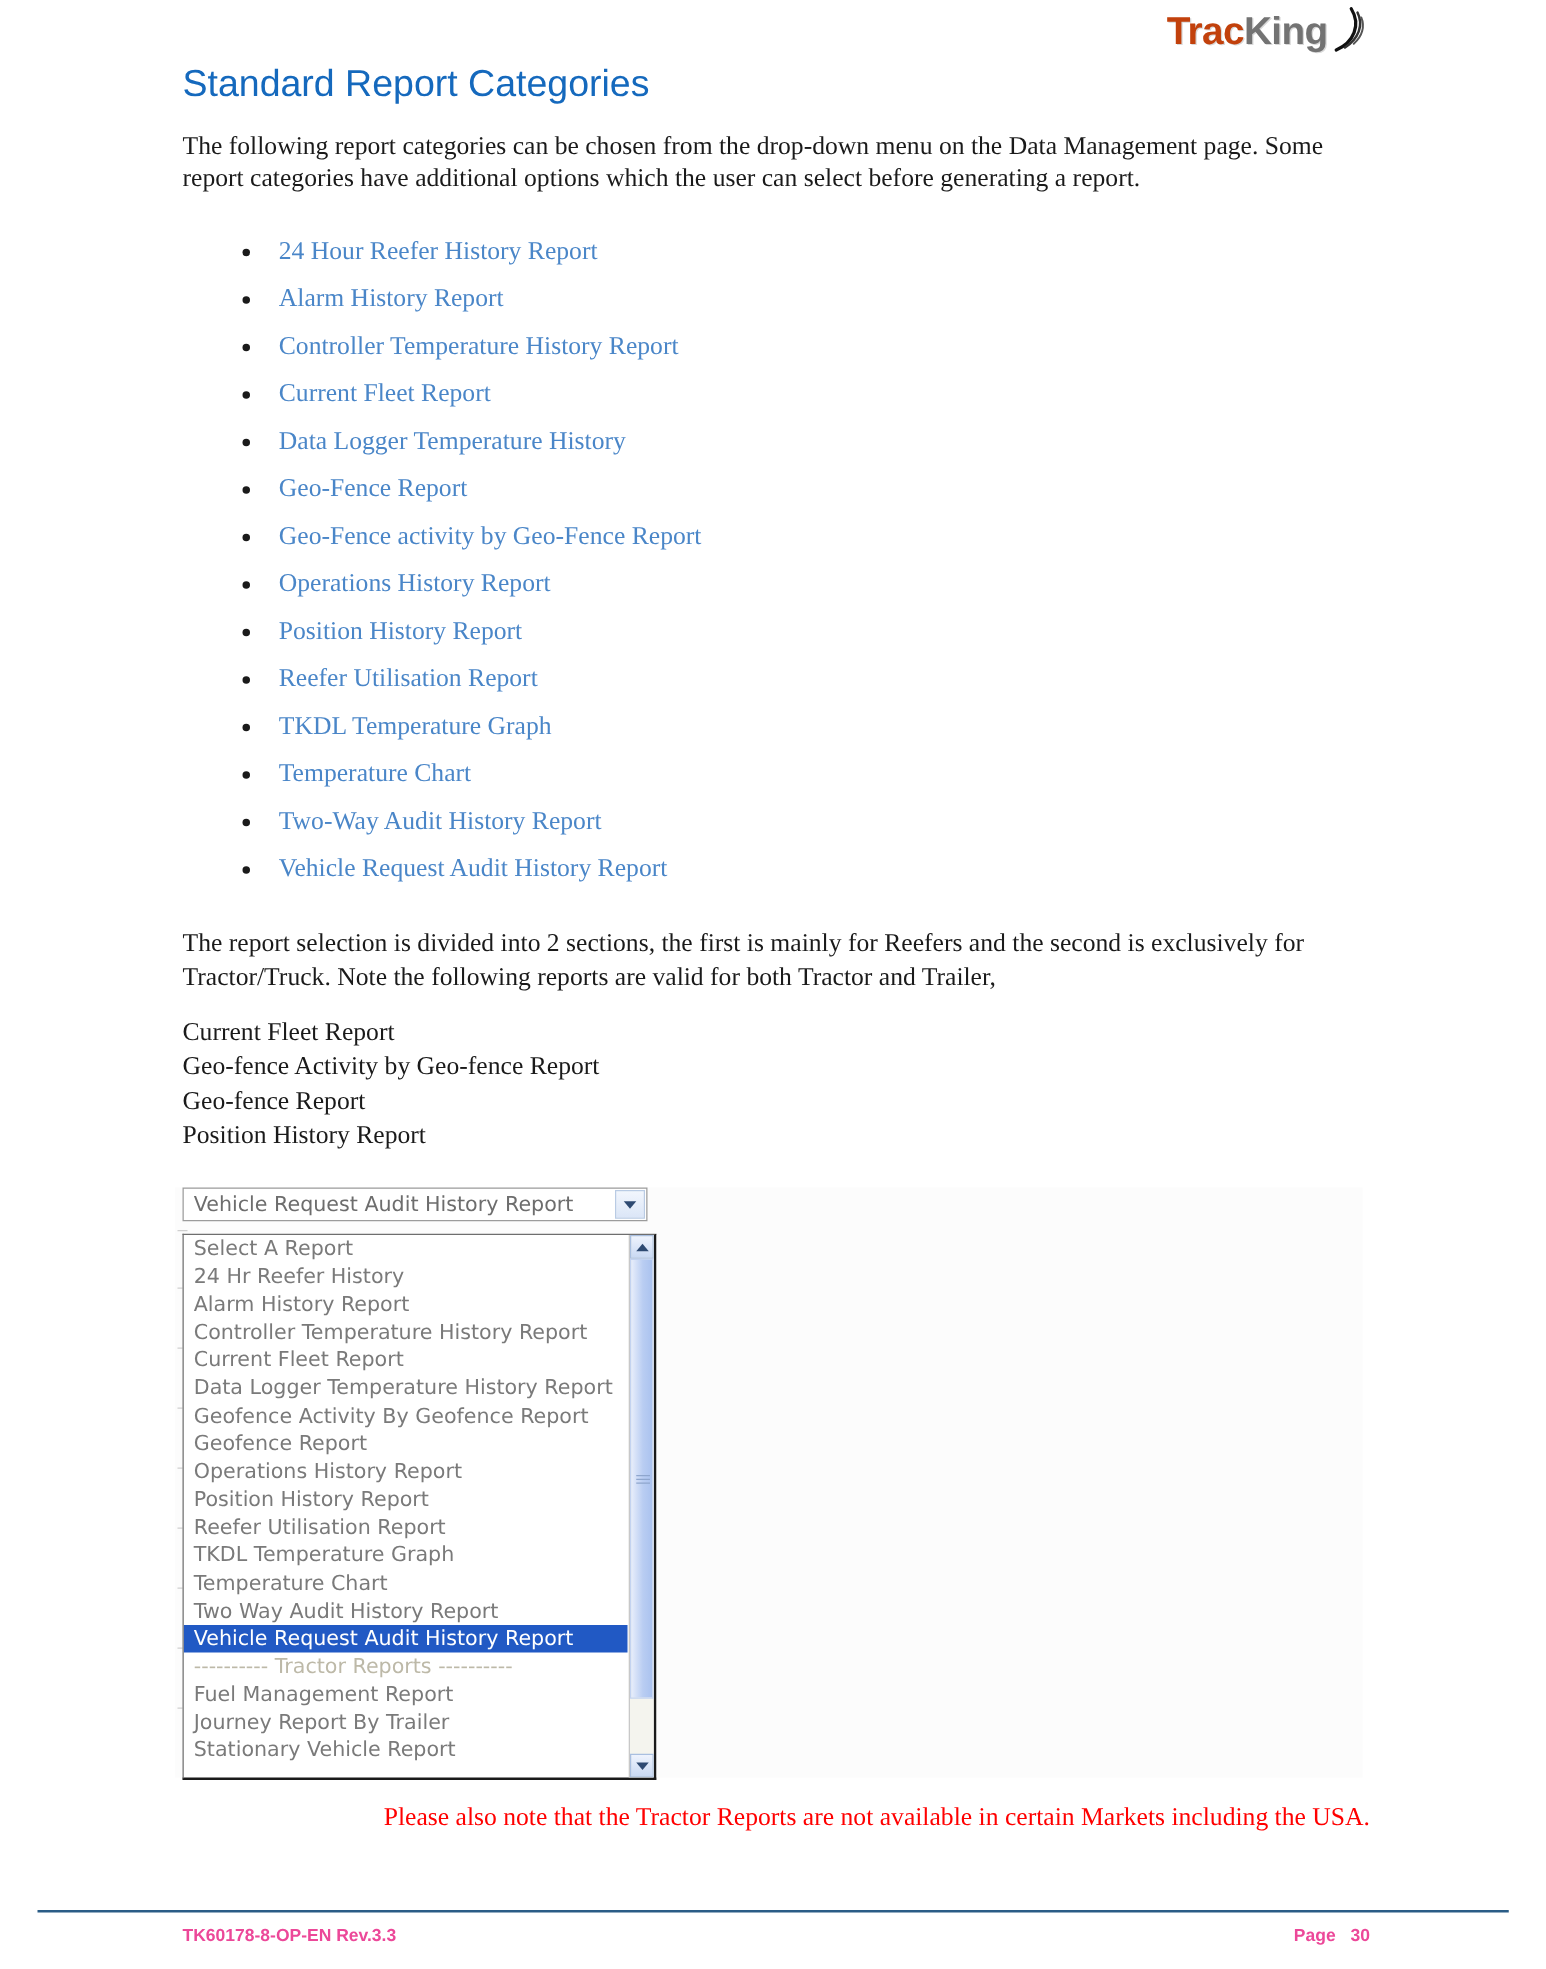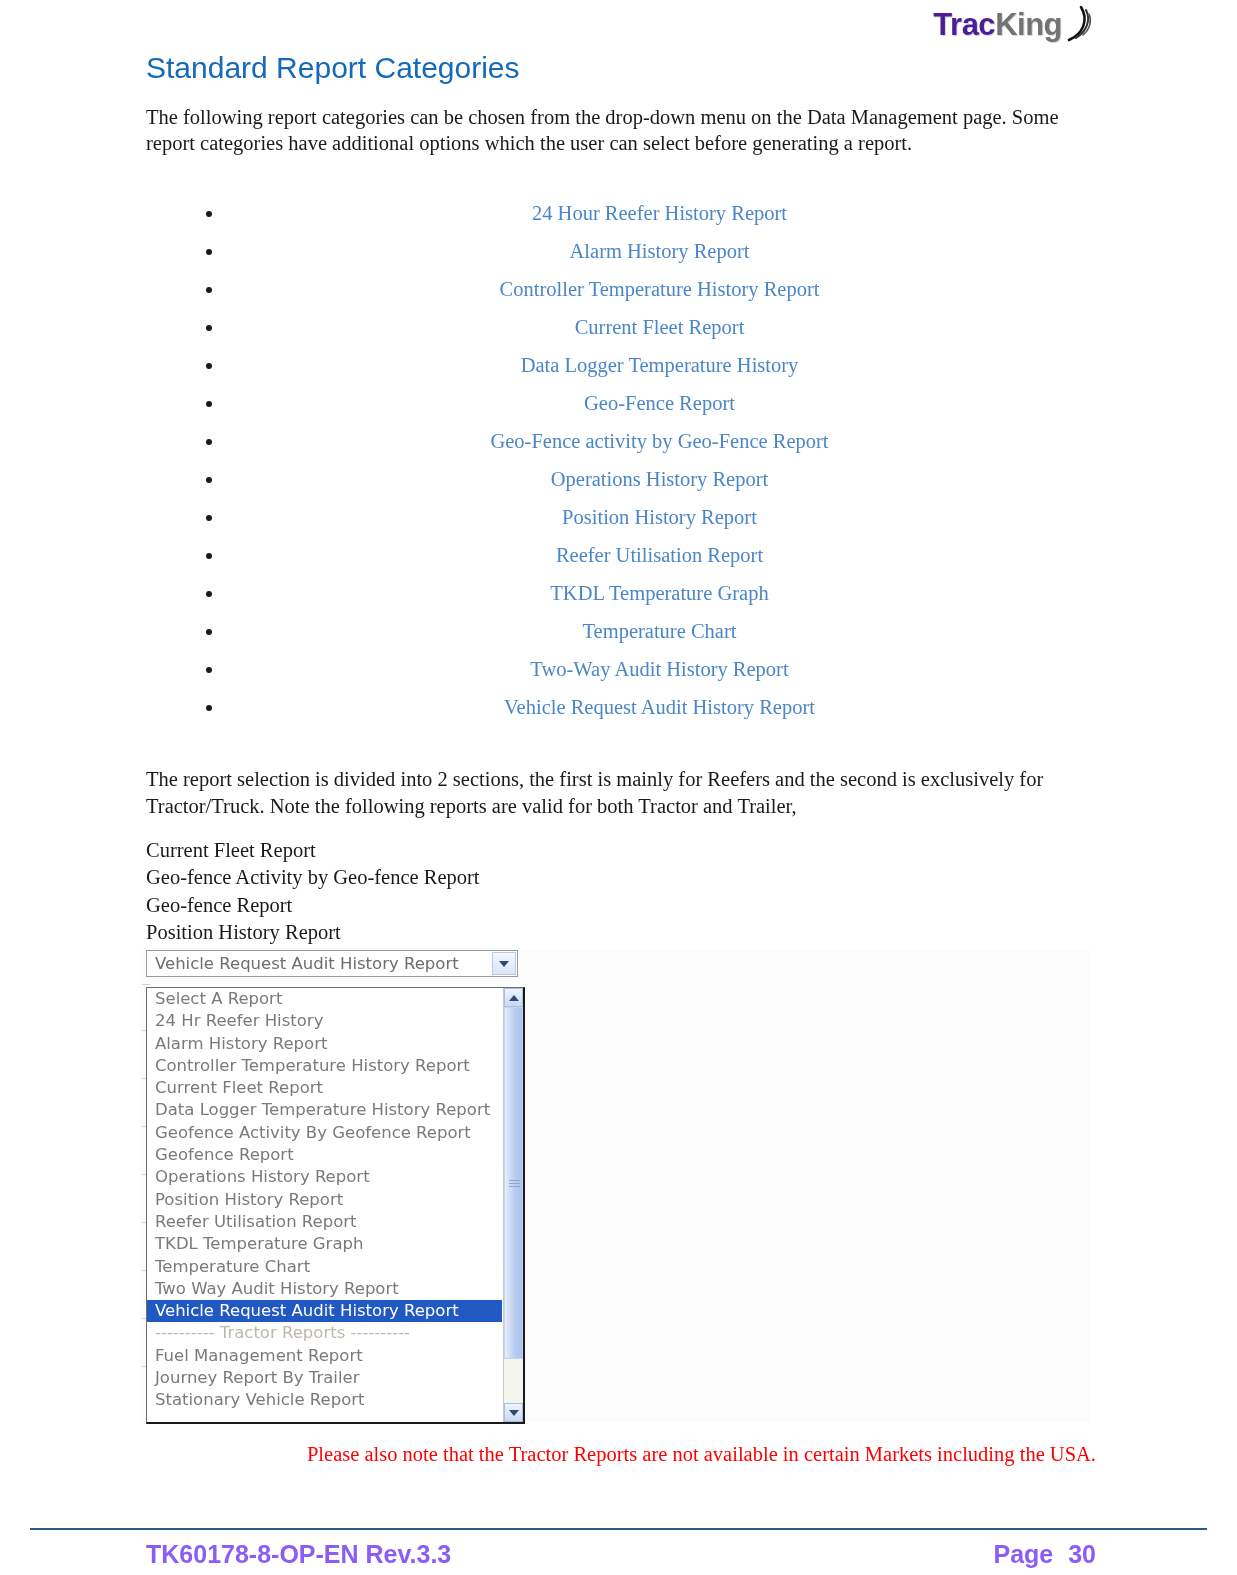--- a/index.html
+++ b/index.html
@@ -29,21 +29,21 @@
     top: 4px;
     height: 40px;
     display: flex;
     align-items: center;
     font-family: "Liberation Sans", sans-serif;
     font-weight: bold;
     font-size: 31px;
     letter-spacing: -0.5px;
     line-height: 1;
   }
-  .logo-trac { color: #4c1d95; text-shadow: 1px 1px 0 #d8d8d8; }
+  .logo-trac { color: #c2410c; text-shadow: 1px 1px 0 #d8d8d8; }
   .logo-king { color: #737373; text-shadow: 1px 1px 0 #d8d8d8; }
   .logo-waves {
     margin-left: 1px;
     width: 36px;
     height: 40px;
     display: inline-block;
   }
 
   
   .content {
@@ -69,24 +69,23 @@
     padding-top: 20px;
     font-size: 20.5px;
     line-height: 1.28;
     color: #1a1a1a;
     text-align: left;
   }
 
   
   ul.report-list {
     list-style: none;
-    margin: 12px;
+    margin: 0;
     padding: 0;
     padding-top: 26px;
-    text-align: center;
   }
   ul.report-list li {
     position: relative;
     padding-left: 77px;
     height: 38px;
     line-height: 38px;
     font-size: 20.5px;
     color: #4a86c8;
   }
   ul.report-list li::before {
@@ -288,22 +287,22 @@
   .footer {
     position: absolute;
     left: 146px;
     top: 1540px;
     width: 950px;
     display: flex;
     justify-content: space-between;
     align-items: center;
     font-family: "Liberation Sans", sans-serif;
     font-weight: bold;
-    font-size: 25px;
-    color: #8b5cf6;
+    font-size: 14px;
+    color: #ec4899;
   }
   .footer-page span { margin-left: 8px; }
 </style>
 </head>
 <body>
 
 <div class="page-header">
   <div class="logo">
     <span class="logo-trac">Trac</span>
       <span class="logo-king">King</span>

